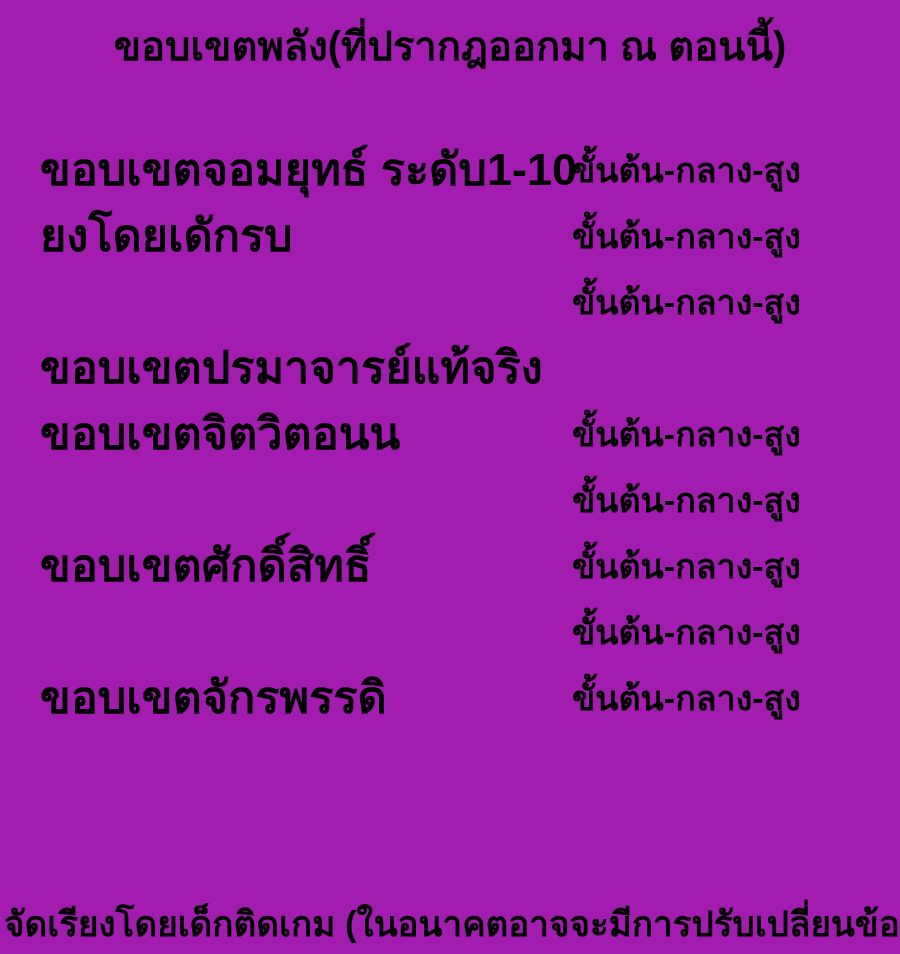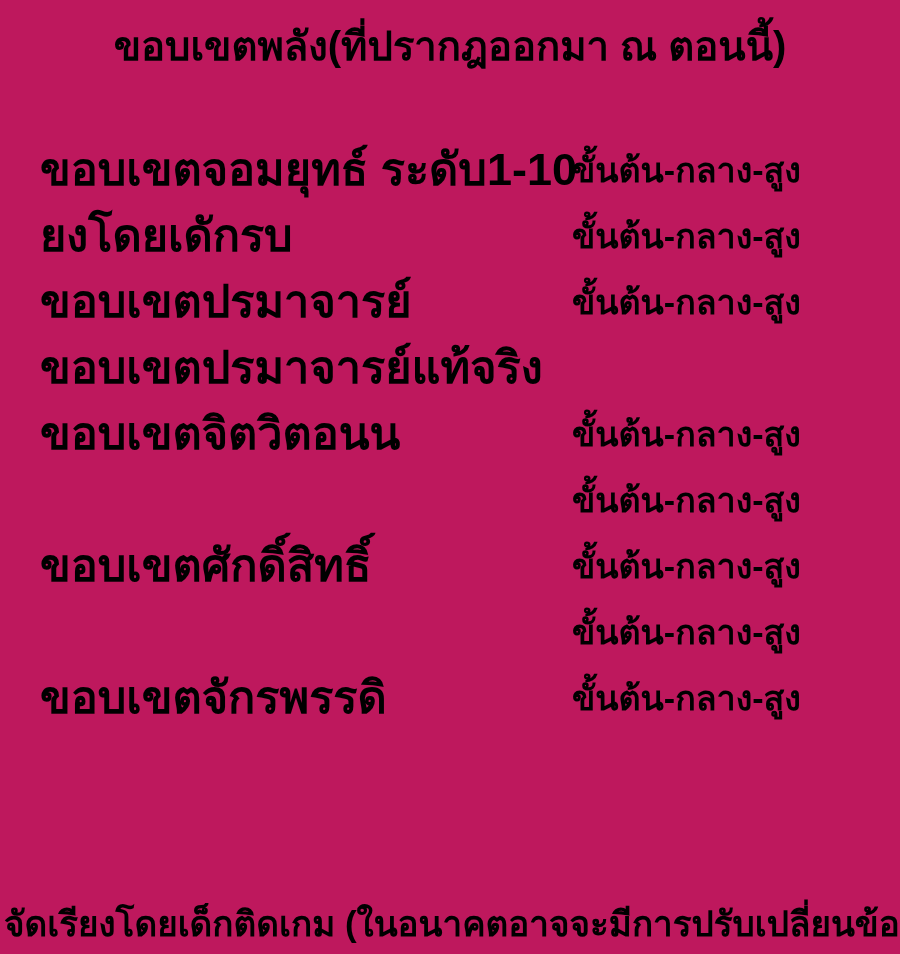--- a/index.html
+++ b/index.html
@@ -9,21 +9,21 @@
     height: 954px;
     background: #ffffff;
     overflow: hidden;
     font-family: "Liberation Sans", "DejaVu Sans", sans-serif;
     color: #000000;
   }
   .page {
     position: relative;
     width: 900px;
     height: 954px;
-    background: #be185d;
+    background: #a21caf;
   }
   .title {
     position: absolute;
     top: 14px;
     left: 0;
     width: 100%;
     text-align: center;
     font-size: 40px;
     font-weight: 800;
     line-height: 64px;
@@ -77,21 +77,20 @@
       <span class="realm-name">ขอบเขตจอมยุทธ์ ระดับ1-10</span>
       <span class="realm-stages">ขั้นต้น-กลาง-สูง</span>
     </div>
 
     <div class="realm-row">
       <span class="realm-name">ยงโดยเดักรบ</span>
       <span class="realm-stages">ขั้นต้น-กลาง-สูง</span>
     </div>
 
     <div class="realm-row">
-      <span class="realm-name">ขอบเขตปรมาจารย์</span>
       <span class="realm-stages">ขั้นต้น-กลาง-สูง</span>
     </div>
 
     <div class="realm-row">
       <span class="realm-name">ขอบเขตปรมาจารย์แท้จริง</span>
       <span class="realm-stages"></span>
     </div>
 
     <div class="realm-row">
       <span class="realm-name">ขอบเขตจิตวิตอนน</span>

